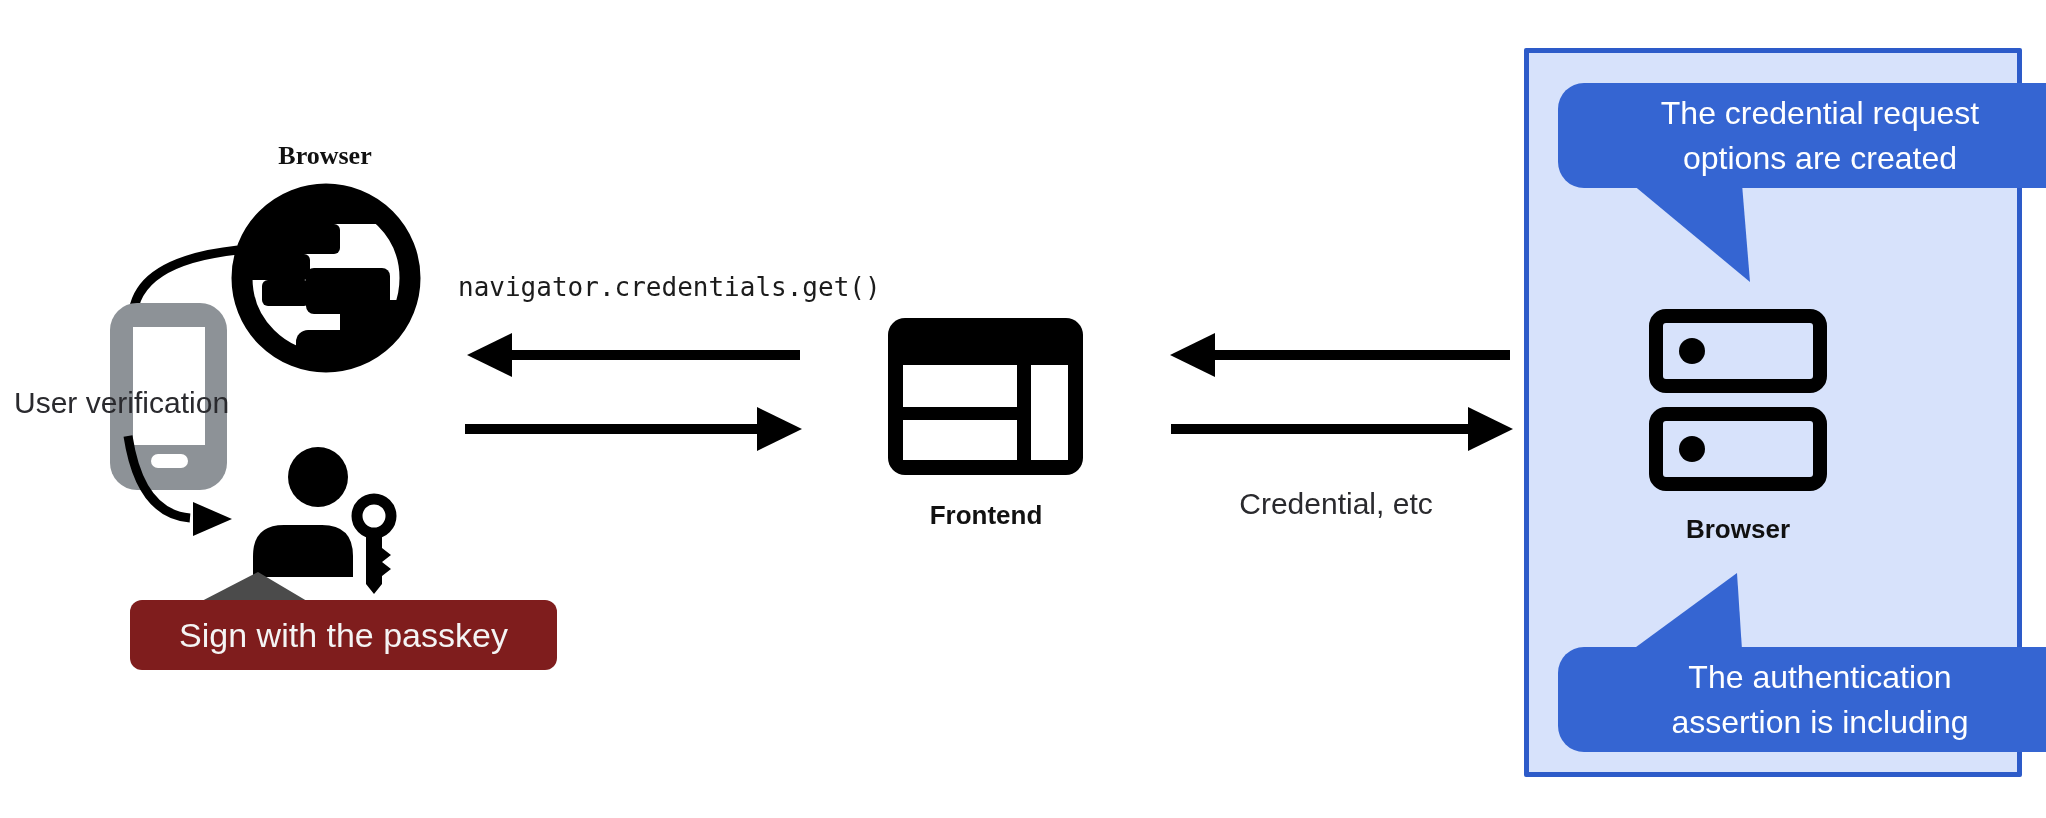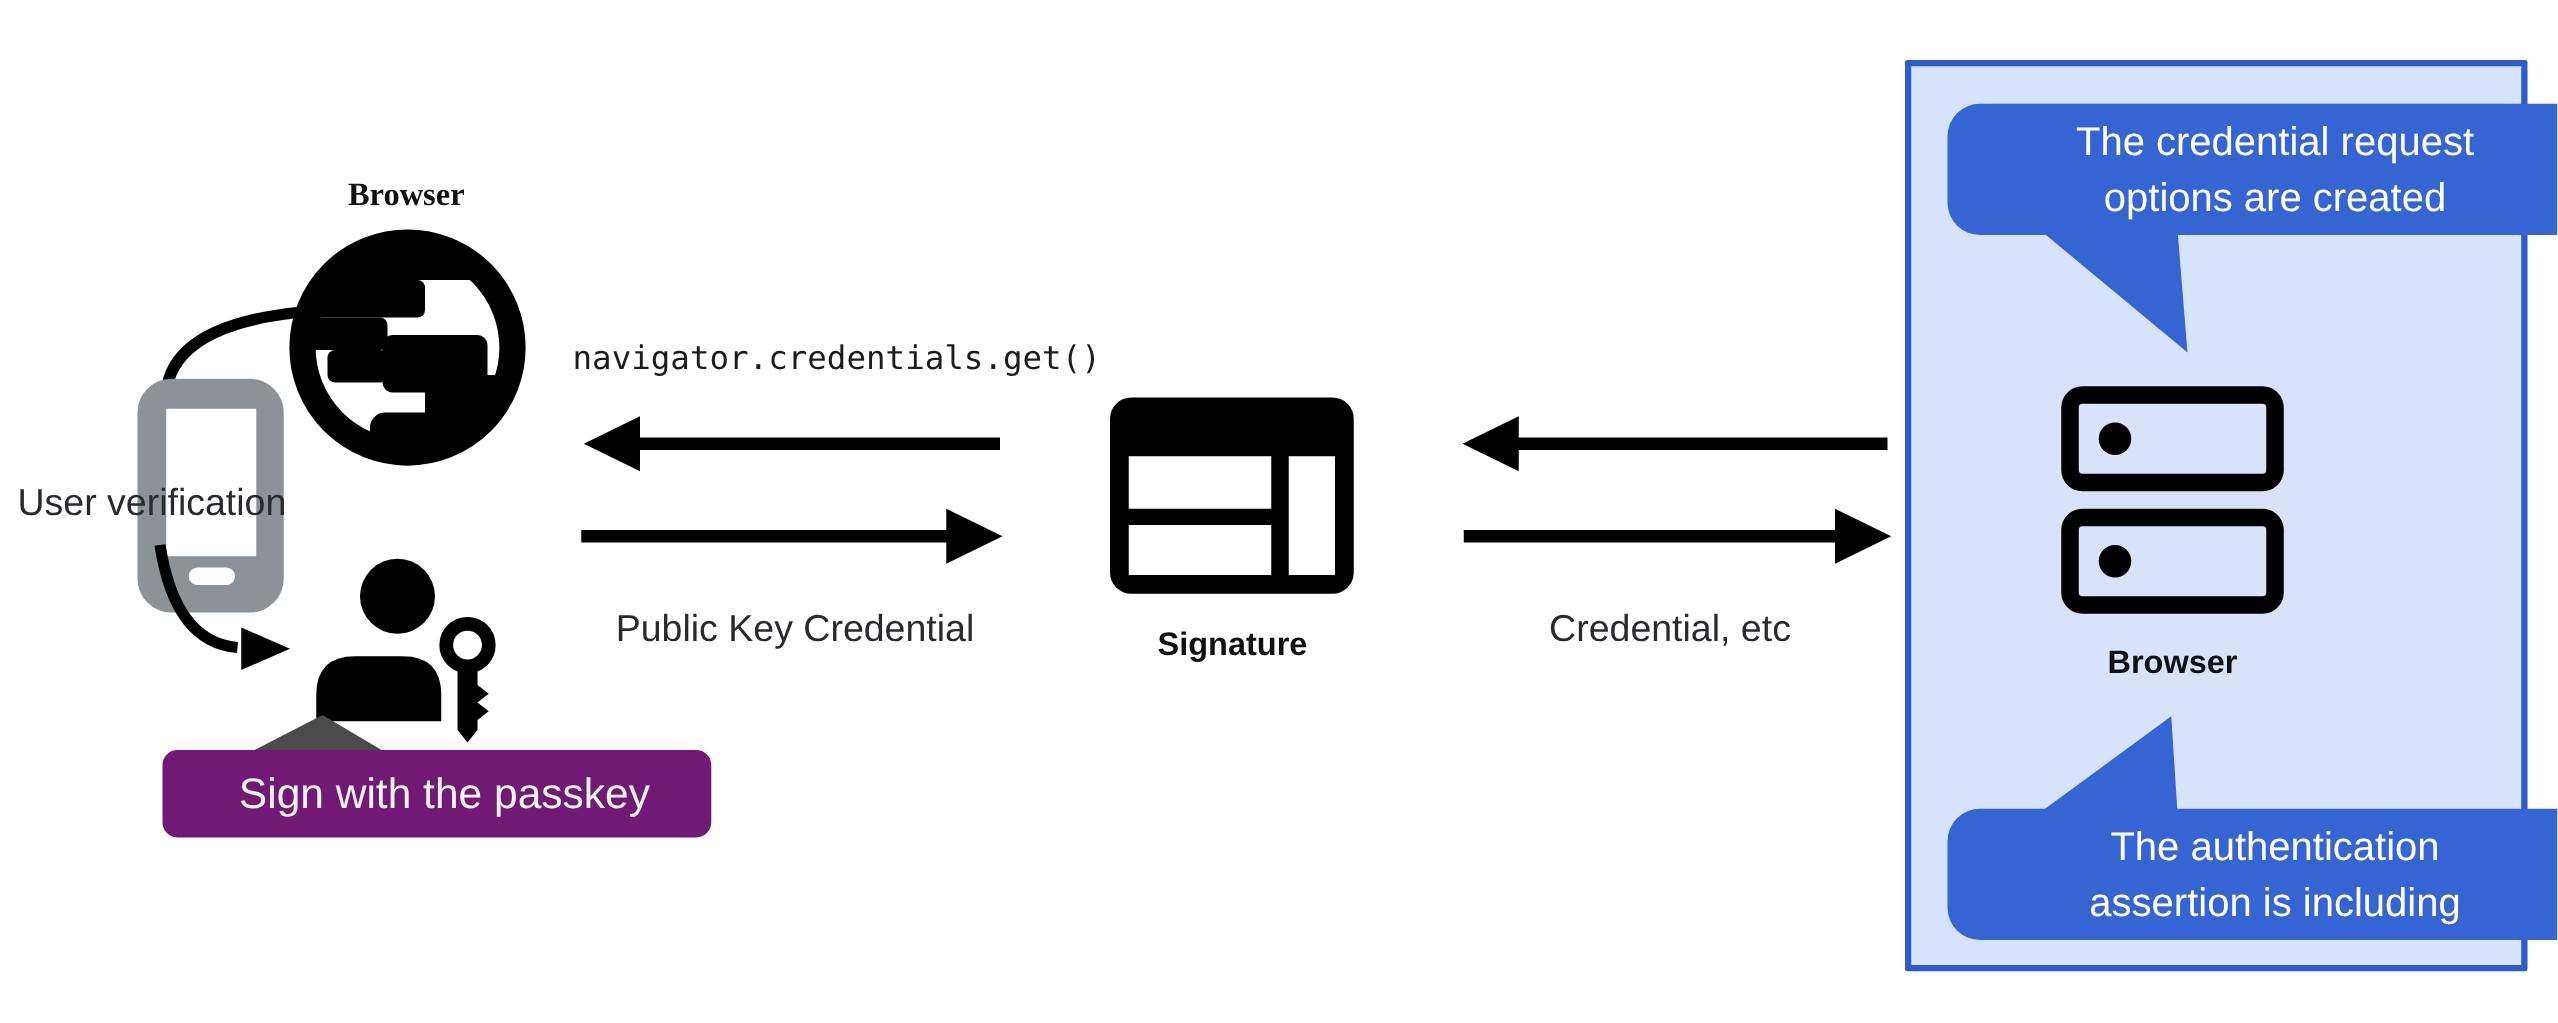--- a/index.html
+++ b/index.html
@@ -23,23 +23,23 @@
   
   .bubble{
     left:1558px;width:524px;height:105px;border-radius:26px;background:#3565d2;
     display:flex;flex-direction:column;justify-content:center;align-items:center;
     z-index:3;color:#ffffff;font-size:32px;line-height:45px;text-align:center;
   }
   #bubble-top{top:83px;}
   #bubble-bottom{top:647px;}
   
   #passkey-tooltip{
-    left:130px;top:600px;width:427px;height:70px;border-radius:12px;background:#701a75;
+    left:130px;top:600px;width:427px;height:70px;border-radius:12px;background:#7f1d1d;
     display:flex;justify-content:center;align-items:center;z-index:3;
-    color:#f4f4f4;font-size:34px;padding-left:12px;
+    color:#f4f4f4;font-size:34px;
   }
   .z3{z-index:3;}
 </style>
 </head>
 <body>
 
 <div id="canvas">
 
   <div id="server-panel" class="abs"></div>
 
@@ -126,23 +126,22 @@
       <circle cx="1692" cy="449" r="13" fill="#000000"></circle>
     </g>
   </svg>
 
   <div class="abs lbl lbl-bold lbl-center z3" style="left:325px;top:141px;font-family:Liberation Serif, serif;">Browser</div>
 
   <div class="abs lbl mono z3" style="left:458px;top:272px;">navigator.credentials.get()</div>
 
   <div class="abs lbl lbl-reg z3" style="left:14px;top:386px;">User verification</div>
 
-  <div class="abs lbl lbl-reg lbl-center z3" style="left:636px;top:487px;">Public Key Credential</div>
 
-  <div class="abs lbl lbl-bold lbl-center z3" style="left:986px;top:500px;">Signature</div>
+  <div class="abs lbl lbl-bold lbl-center z3" style="left:986px;top:500px;">Frontend</div>
 
 
   <div class="abs lbl lbl-reg lbl-center z3" style="left:1336px;top:487px;">Credential, etc</div>
 
   <div class="abs lbl lbl-bold lbl-center z3" style="left:1738px;top:514px;">Browser</div>
 
   <div id="passkey-tooltip" class="abs">
     <span>Sign with the passkey</span>
   </div>
 

